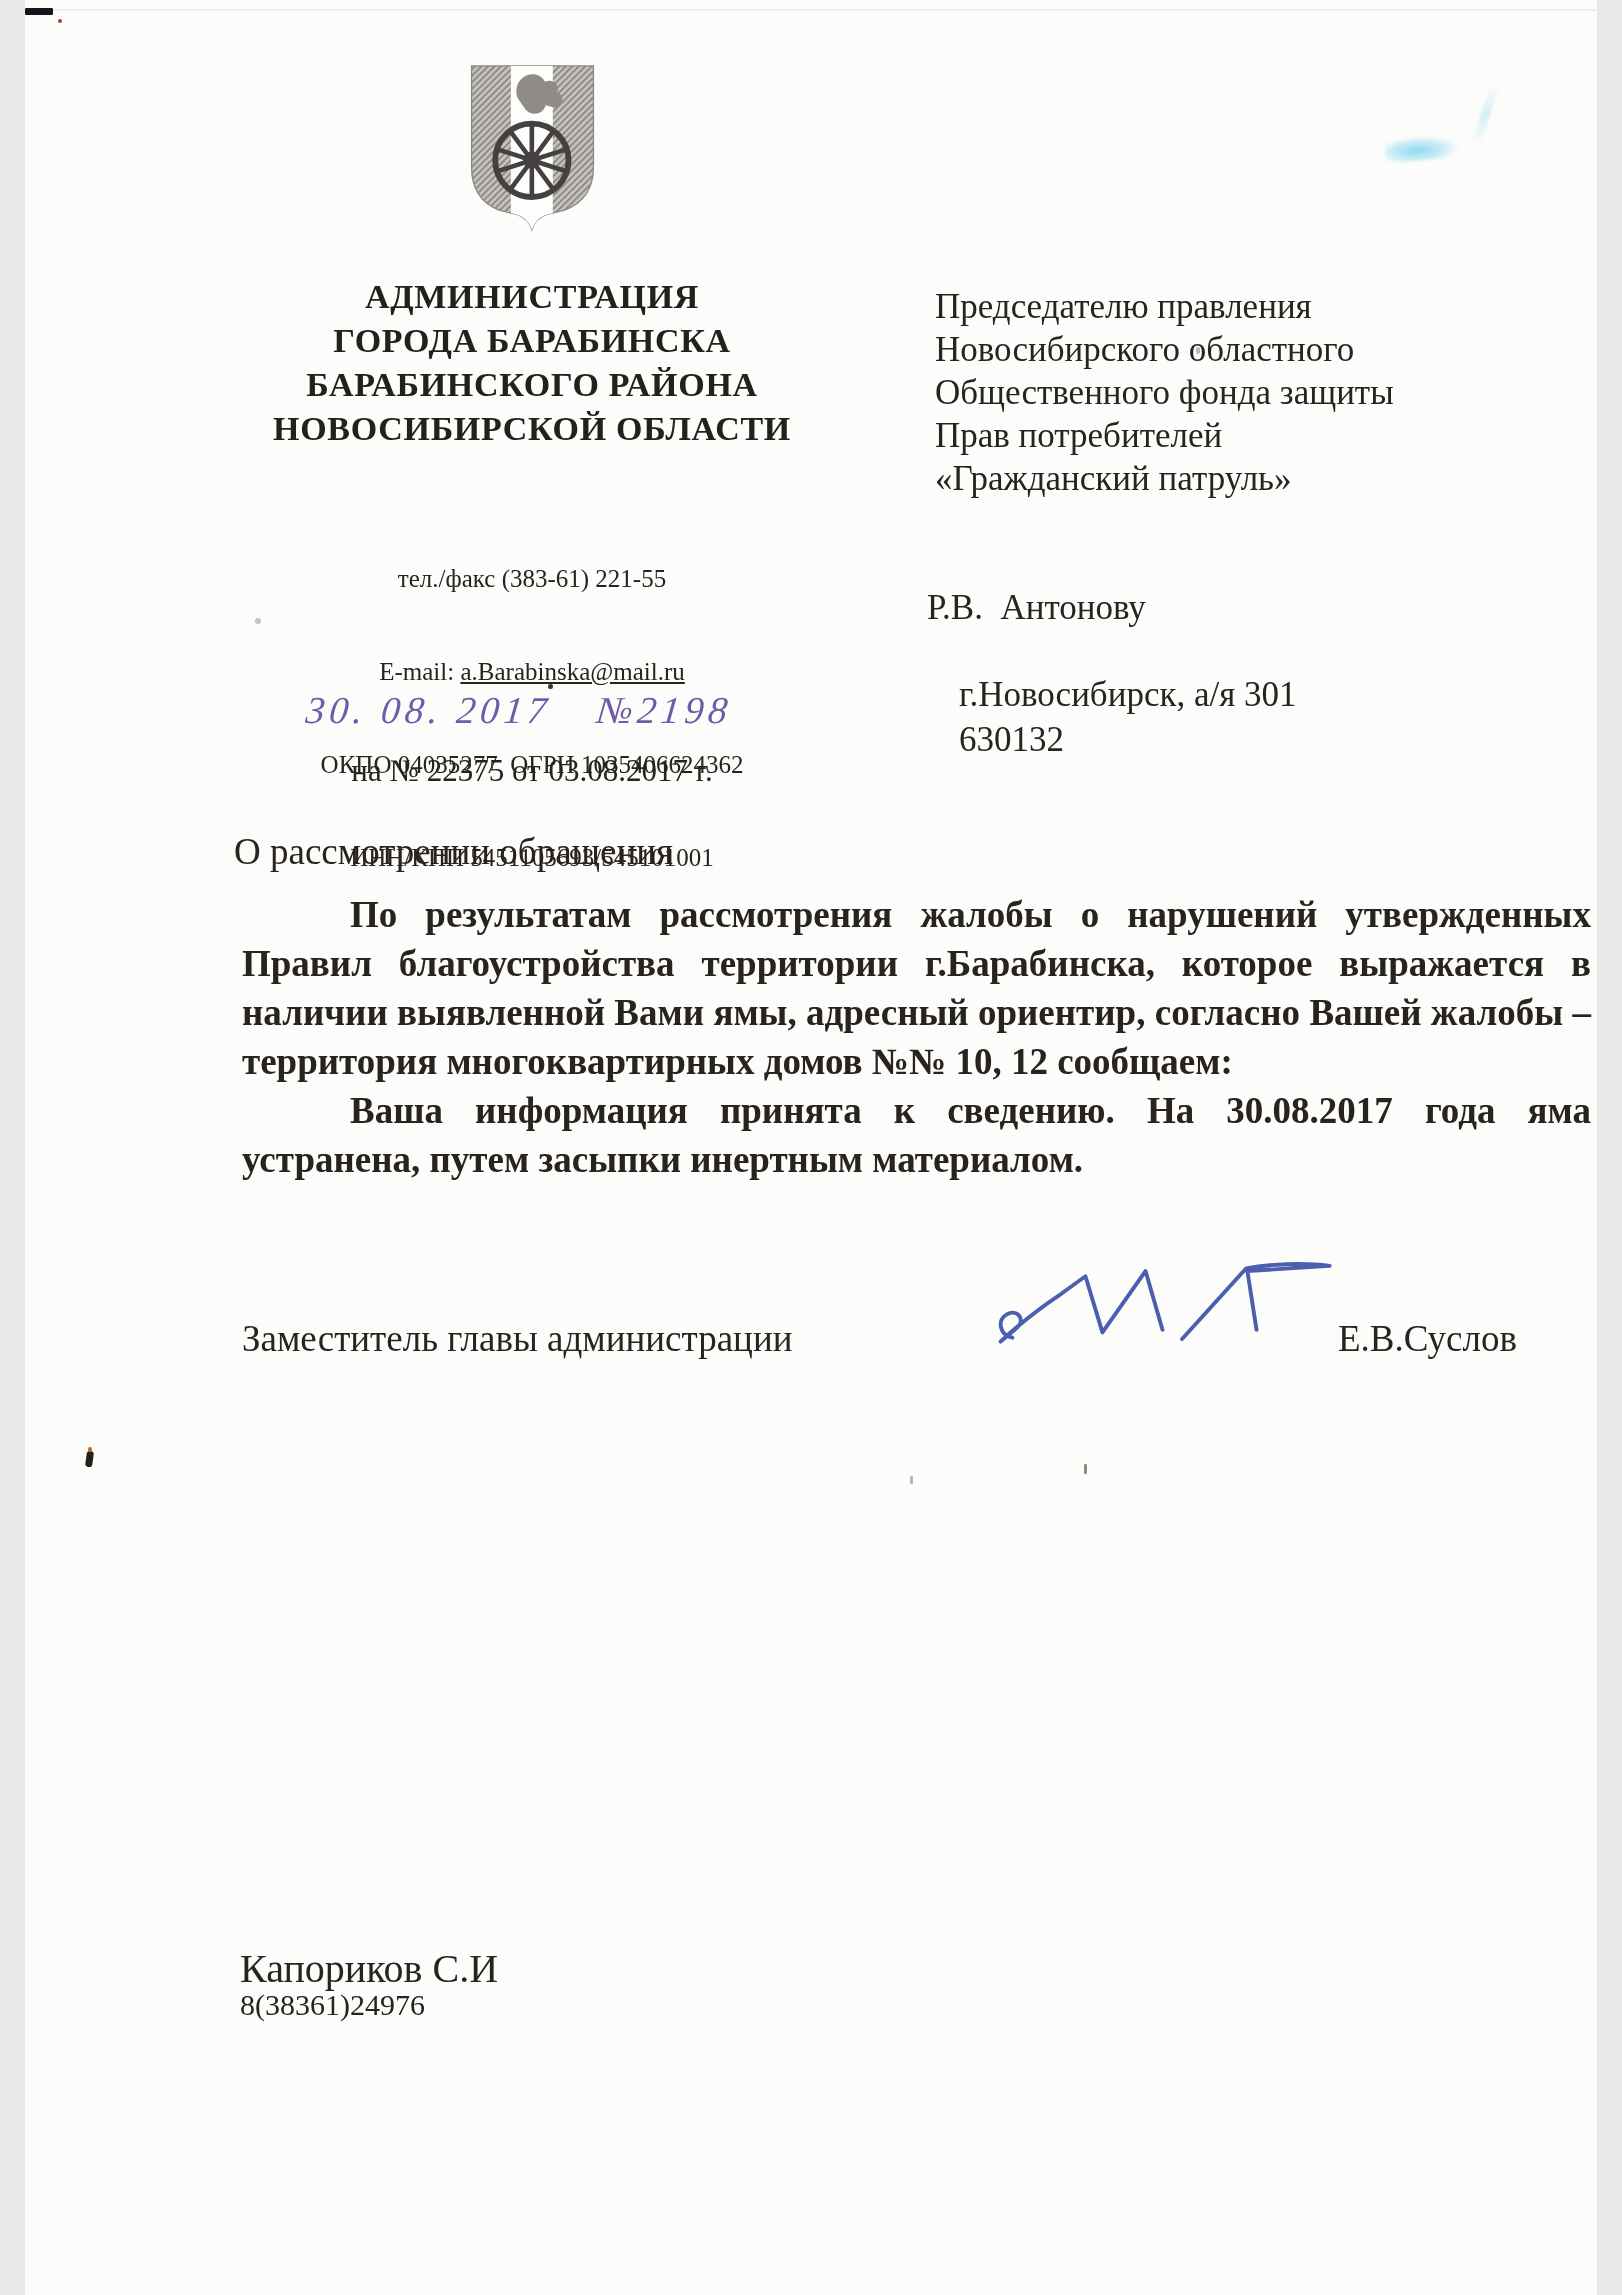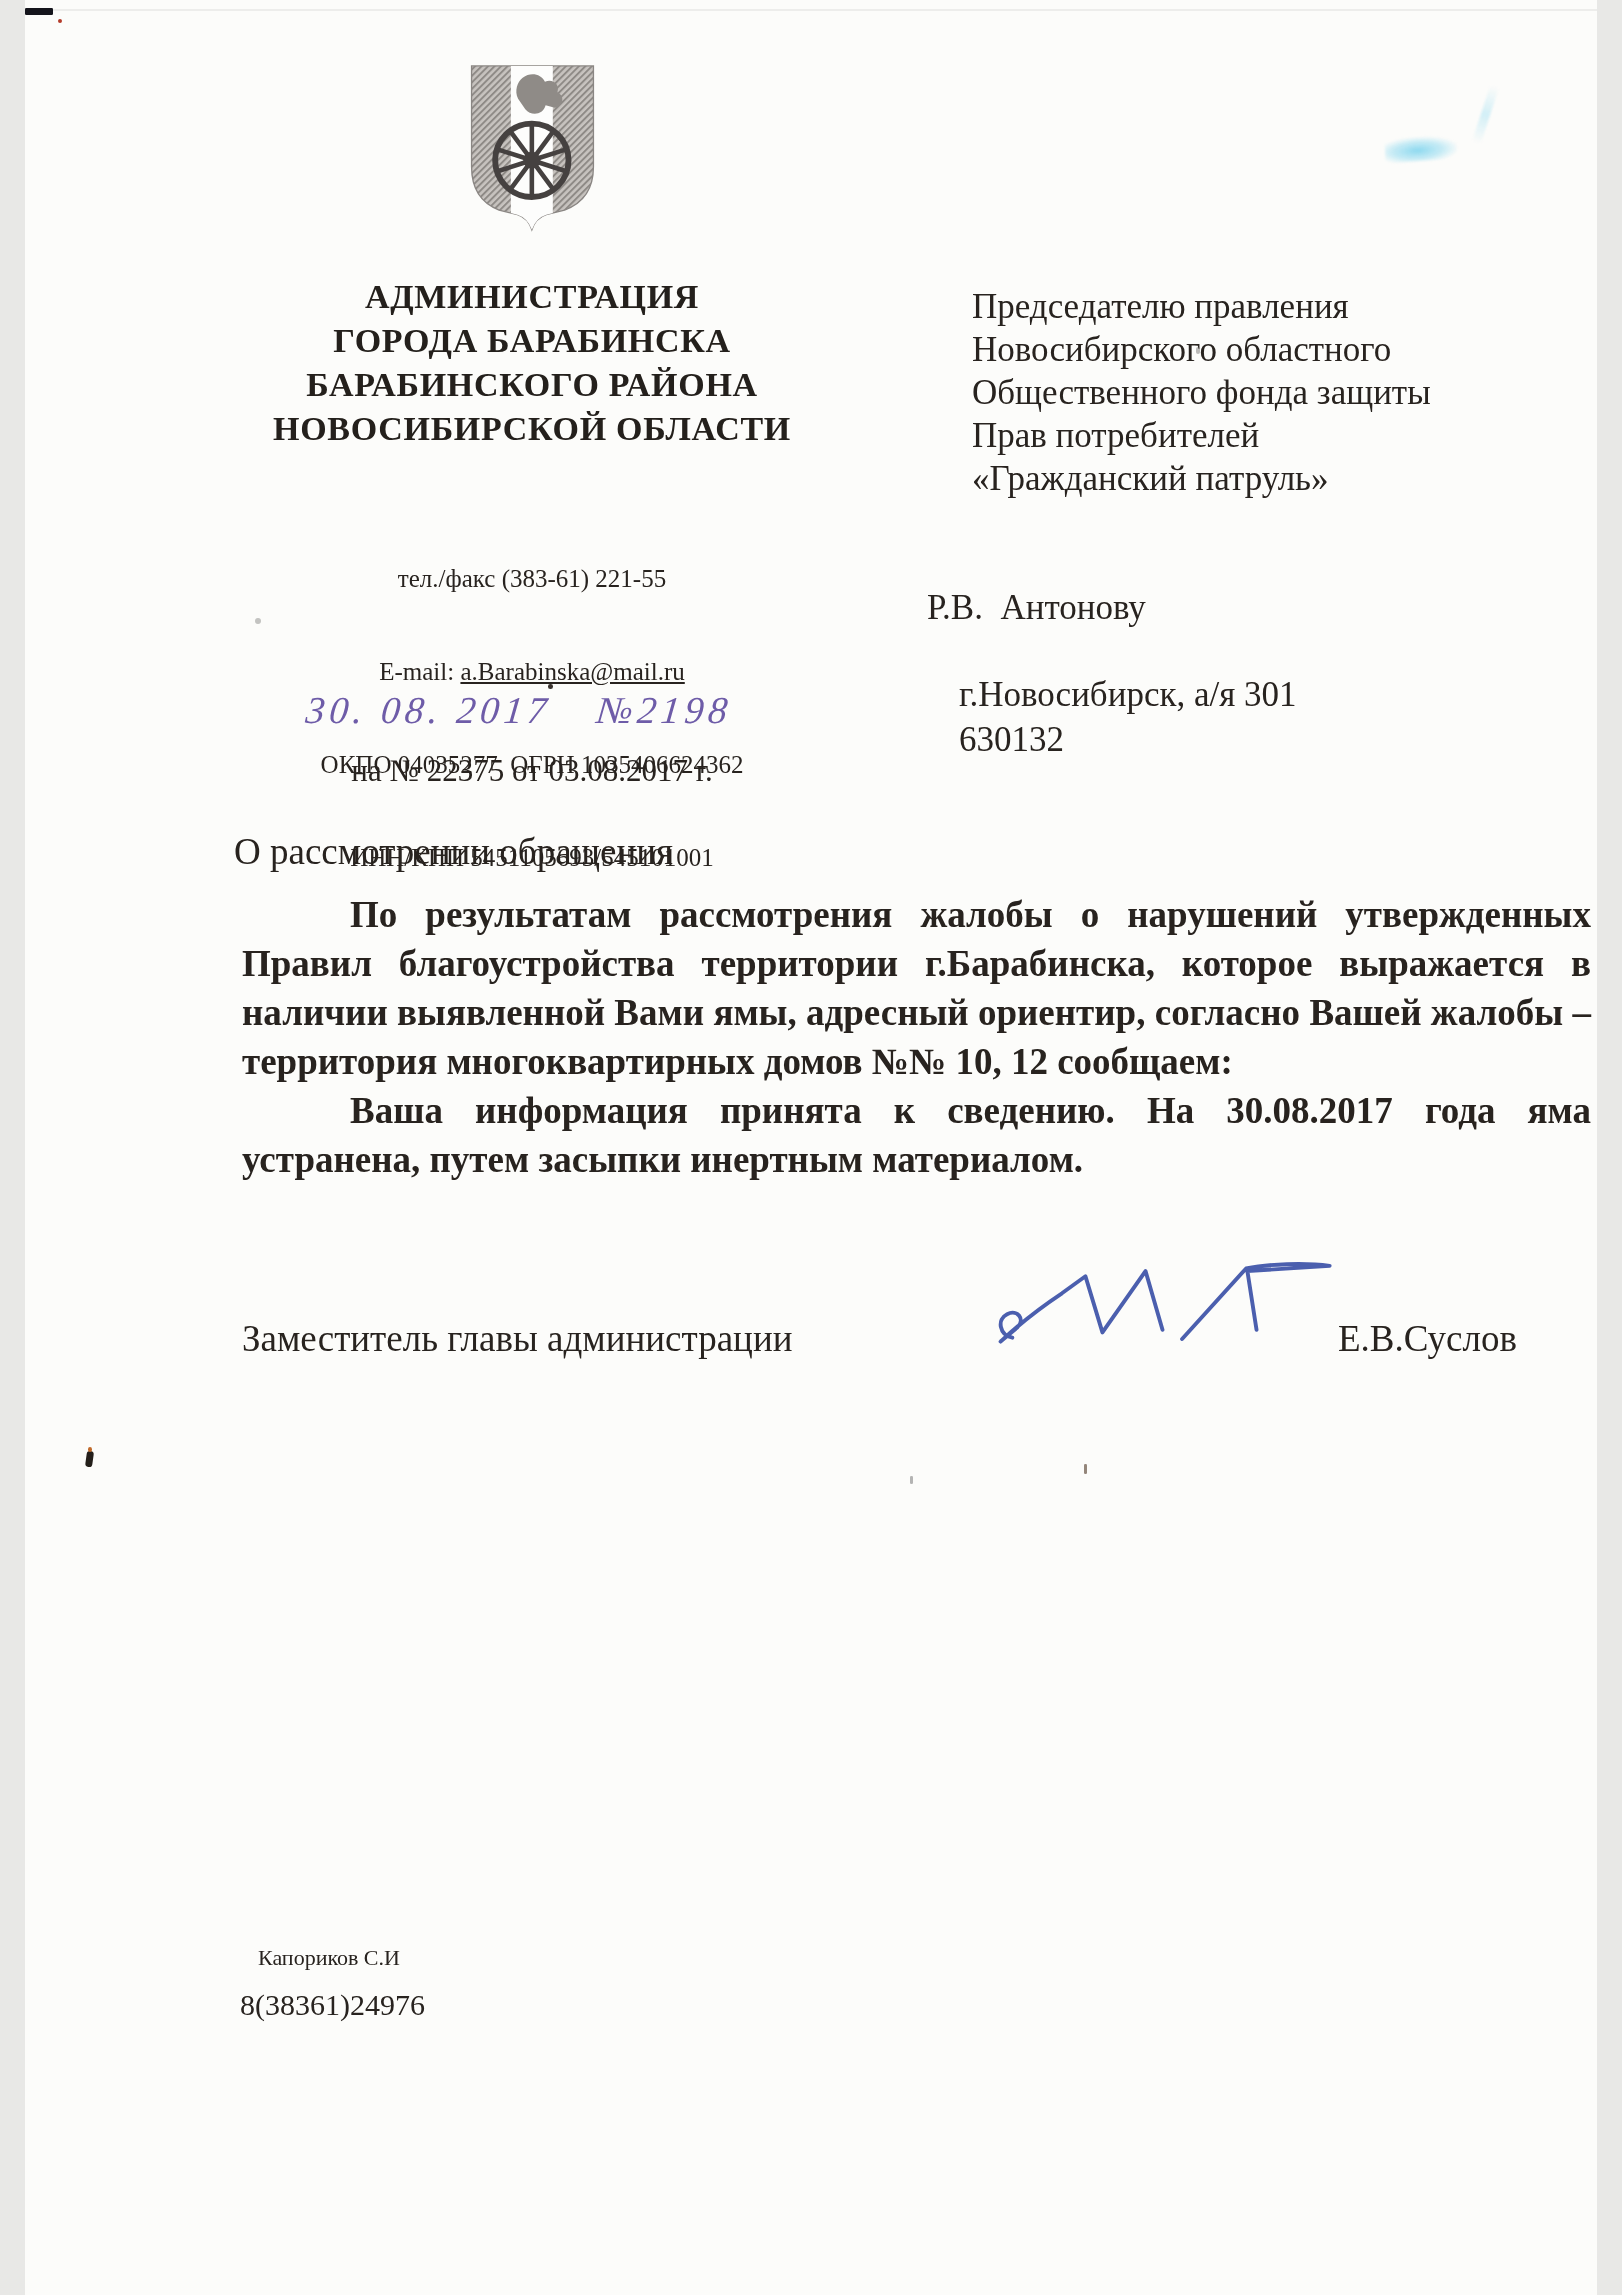--- a/index.html
+++ b/index.html
@@ -42,39 +42,39 @@
     position:absolute;left:281px;top:688px;width:589px;
     font-size:38px;font-style:italic;letter-spacing:4.6px;
     color:#6e5ca8;transform:skewX(-6deg);white-space:pre;
   }
   .reply-line{
     position:absolute;left:216px;top:753px;width:582px;
     text-align:center;font-size:31px;white-space:pre;
   }
   
   .addressee{
-    position:absolute;left:947px;top:285px;width:628px;
+    position:absolute;left:910px;top:285px;width:628px;
     font-size:35px;line-height:43px;
   }
   .addressee-name{position:absolute;left:902px;top:588px;font-size:35px;white-space:pre;}
   .addressee-city{position:absolute;left:934px;top:675px;font-size:35px;}
   .addressee-post{position:absolute;left:934px;top:720px;font-size:35px;}
   
   .subject{position:absolute;left:209px;top:830px;font-size:37px;}
   .body-text{
     position:absolute;left:217px;top:890px;width:1349px;
     font-size:37px;line-height:49px;text-align:justify;
   }
   .body-text p{margin:0;text-indent:108px;font-weight:bold;}
   
   .sig-title{position:absolute;left:217px;top:1317px;font-size:37px;}
   .sig-strokes{position:absolute;left:961px;top:1258px;width:353px;height:111px;}
   .sig-name{position:absolute;left:1313px;top:1317px;font-size:37px;}
   
-  .exec-name{position:absolute;left:215px;top:1945px;font-size:22px;margin-left:18px;}
+  .exec-name{position:absolute;left:215px;top:1945px;font-size:40px;}
   .exec-phone{position:absolute;left:215px;top:1988px;font-size:30px;}
 </style>
 </head>
 <body>
 
 <div class="page">
 
   <div class="scan-topline"></div>
   <div class="scan-cornerbar"></div>
   <div class="speck" style="left:33px;top:19px;width:3.9px;height:3.9px;background:#b43c2a;"></div>

